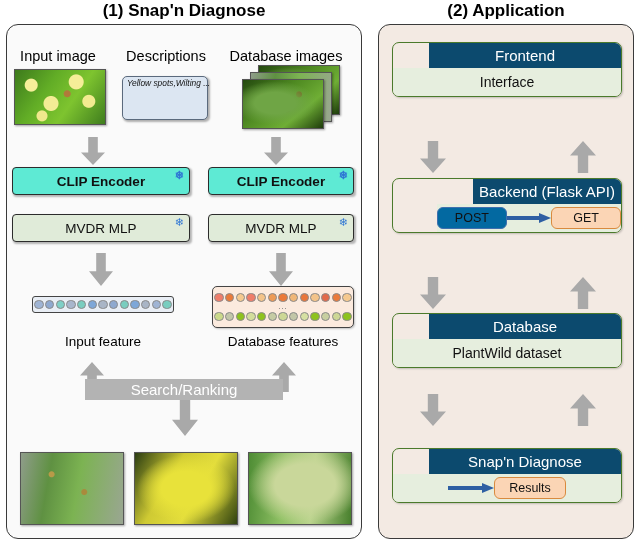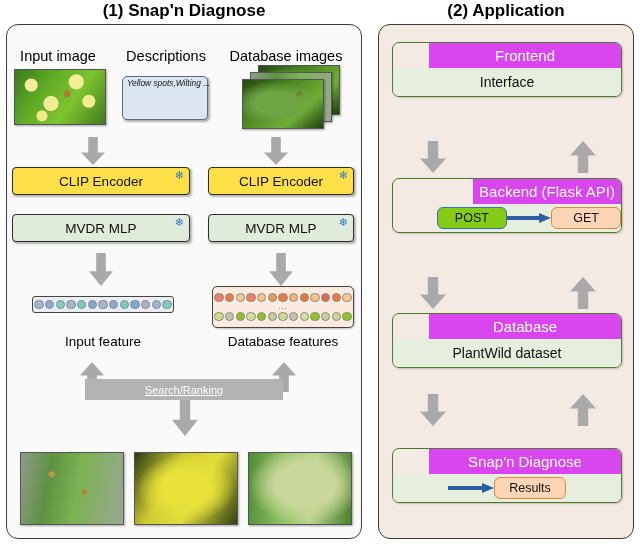--- a/index.html
+++ b/index.html
@@ -91,21 +91,21 @@
     white-space: nowrap;
   }
 
   
   .model-box {
     position: absolute; border: 1.5px solid #2c2c2c; border-radius: 4px;
     display: flex; align-items: center; justify-content: center;
     box-shadow: 1.5px 1.5px 2px rgba(0,0,0,.28);
   }
   .model-box .lbl { font-size: 13.5px; color: #111; white-space: nowrap; }
-  .clip { background: #fde047; }
+  .clip { background: #5eead4; font-weight: bold; }
   .mvdr { background: #e0ebd9; }
   .snow {
     position: absolute; right: 5px; top: 2px;
     font-size: 11px; color: #2e75d4; line-height: 1;
   }
 
   
   .garrow { position: absolute; background: #a9a9a9; }
   .garrow.down {
     clip-path: polygon(30% 0, 70% 0, 70% 55%, 100% 55%, 50% 100%, 0 55%, 30% 55%);
@@ -131,46 +131,46 @@
 
   .feat-cap { position: absolute; font-size: 13.5px; color: #000;
               text-align: center; white-space: nowrap; }
 
   
   #sr-bar {
     position: absolute; left: 85px; top: 379px; width: 198px; height: 21px;
     background: #b3b3b3; display: flex; align-items: center;
     justify-content: center;
   }
-  #sr-bar span { font-size: 11px; color: #ffffff; white-space: nowrap; text-decoration: underline; }
+  #sr-bar span { font-size: 15px; color: #ffffff; white-space: nowrap; }
 
   
   .stack { position: absolute; left: 392px; width: 230px;
            border: 1.6px solid #4b7a2b; border-radius: 7px; overflow: hidden;
            box-shadow: 1px 1px 2px rgba(0,0,0,.2); }
   .stack-head {
-    background: #d946ef; color: #ffffff; font-size: 15px;
+    background: #0c4a6e; color: #ffffff; font-size: 15px;
     height: 25px; display: flex; align-items: center; justify-content: center;
     white-space: nowrap;
     margin-left: 36px;
   }
   .stack-body {
     background: #e6eede; height: 28px;
     display: flex; align-items: center; justify-content: center;
   }
   .stack-body .txt { font-size: 14px; color: #111; white-space: nowrap; }
 
   .pill-row { display: flex; align-items: center; justify-content: center;
               gap: 0; width: 100%; }
   .pill {
     width: 72px; height: 22px; border-radius: 6px;
     display: flex; align-items: center; justify-content: center;
     font-size: 12.5px; color: #111; white-space: nowrap;
   }
-  .pill.post { background: #84cc16; border: 1.4px solid #3f6fae; }
+  .pill.post { background: #0369a1; border: 1.4px solid #3f6fae; }
   .pill.get  { background: #fbd5b5; border: 1.4px solid #d98a3e; }
   .blue-arrow { position: relative; width: 46px; height: 10px; }
   .blue-arrow .shaft { position: absolute; left: 0; top: 3.2px;
                        width: 34px; height: 3.4px; background: #2e5fa3; }
   .blue-arrow .head { position: absolute; right: 0; top: 0;
                       width: 0; height: 0;
                       border-top: 5px solid transparent;
                       border-bottom: 5px solid transparent;
                       border-left: 12px solid #2e5fa3; }
 </style>

